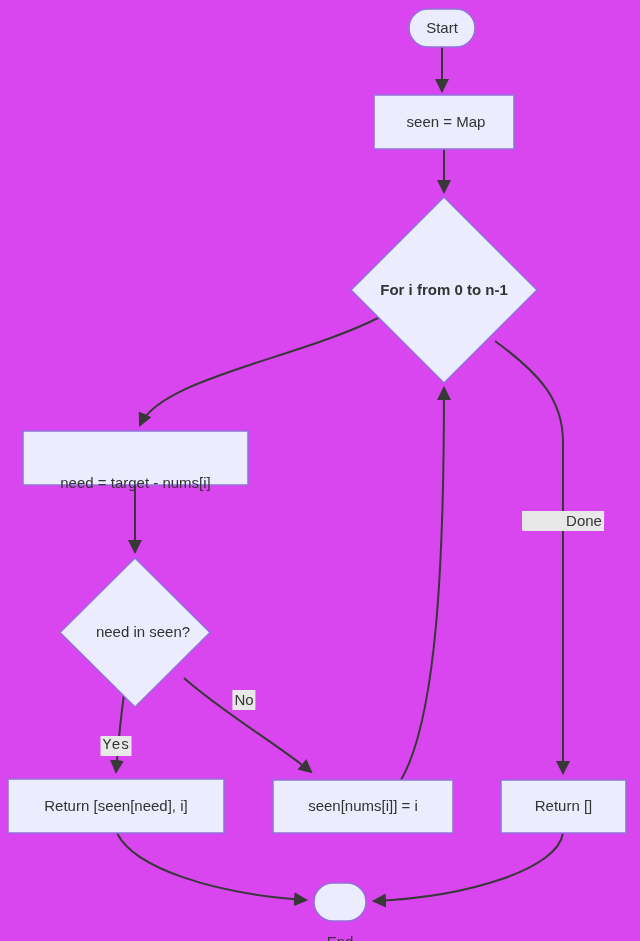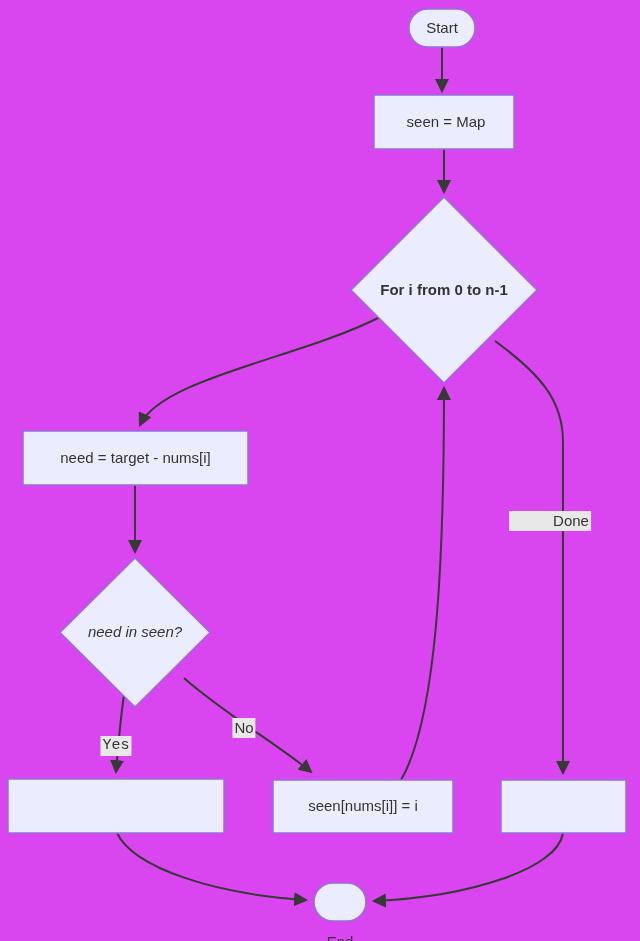--- a/index.html
+++ b/index.html
@@ -78,22 +78,24 @@
       <rect x="8" y="779" width="216" height="54"></rect>
       <rect x="273" y="780" width="180" height="53"></rect>
       <rect x="501" y="780" width="125" height="53"></rect>
       <rect x="314" y="883" width="52" height="38" rx="19"></rect>
     </g>
   </svg>
 
   <div class="node-label" style="left:409px; top:9px;  width:66px;  height:38px;">Start</div>
   <div class="node-label" style="left:374px; top:95px; width:112px; height:54px;margin-left:16px;">seen = Map</div>
   <div class="node-label" style="left:351px; top:197px; width:186px; height:186px;font-weight:bold;">For i from 0 to n-1</div>
-  <div class="node-label" style="left:23px; top:431px; width:225px; height:54px;">need = target - nums[i]</div>
-  <div class="node-label" style="left:60px; top:558px; width:150px; height:149px;font-style:italic;">need in seen?</div>
+  <div class="node-label" style="left:23px; top:456px; width:225px; height:54px;">need = target - nums[i]</div>
+  <div class="node-label" style="left:68px; top:558px; width:150px; height:149px;">need in seen?</div>
+  <div class="node-label" style="left:8px; top:779px; width:216px; height:54px;">Return [seen[need], i]</div>
   <div class="node-label" style="left:273px; top:780px; width:180px; height:53px;border-radius:24px;">seen[nums[i]] = i</div>
+  <div class="node-label" style="left:501px; top:780px; width:125px; height:53px;">Return []</div>
   <div class="node-label" style="left:314px; top:923px; width:52px; height:38px;">End</div>
 
   <div class="edge-label" style="left:116px; top:746px;font-family:Liberation Mono, monospace;">Yes</div>
-  <div class="edge-label" style="left:244px; top:728px;">No</div>
-  <div class="edge-label" style="left:550px; top:521px;padding-left:44px;">Done</div>
+  <div class="edge-label" style="left:244px; top:700px;">No</div>
+  <div class="edge-label" style="left:563px; top:521px;padding-left:44px;">Done</div>
 
 </div>
 
 </body></html>

